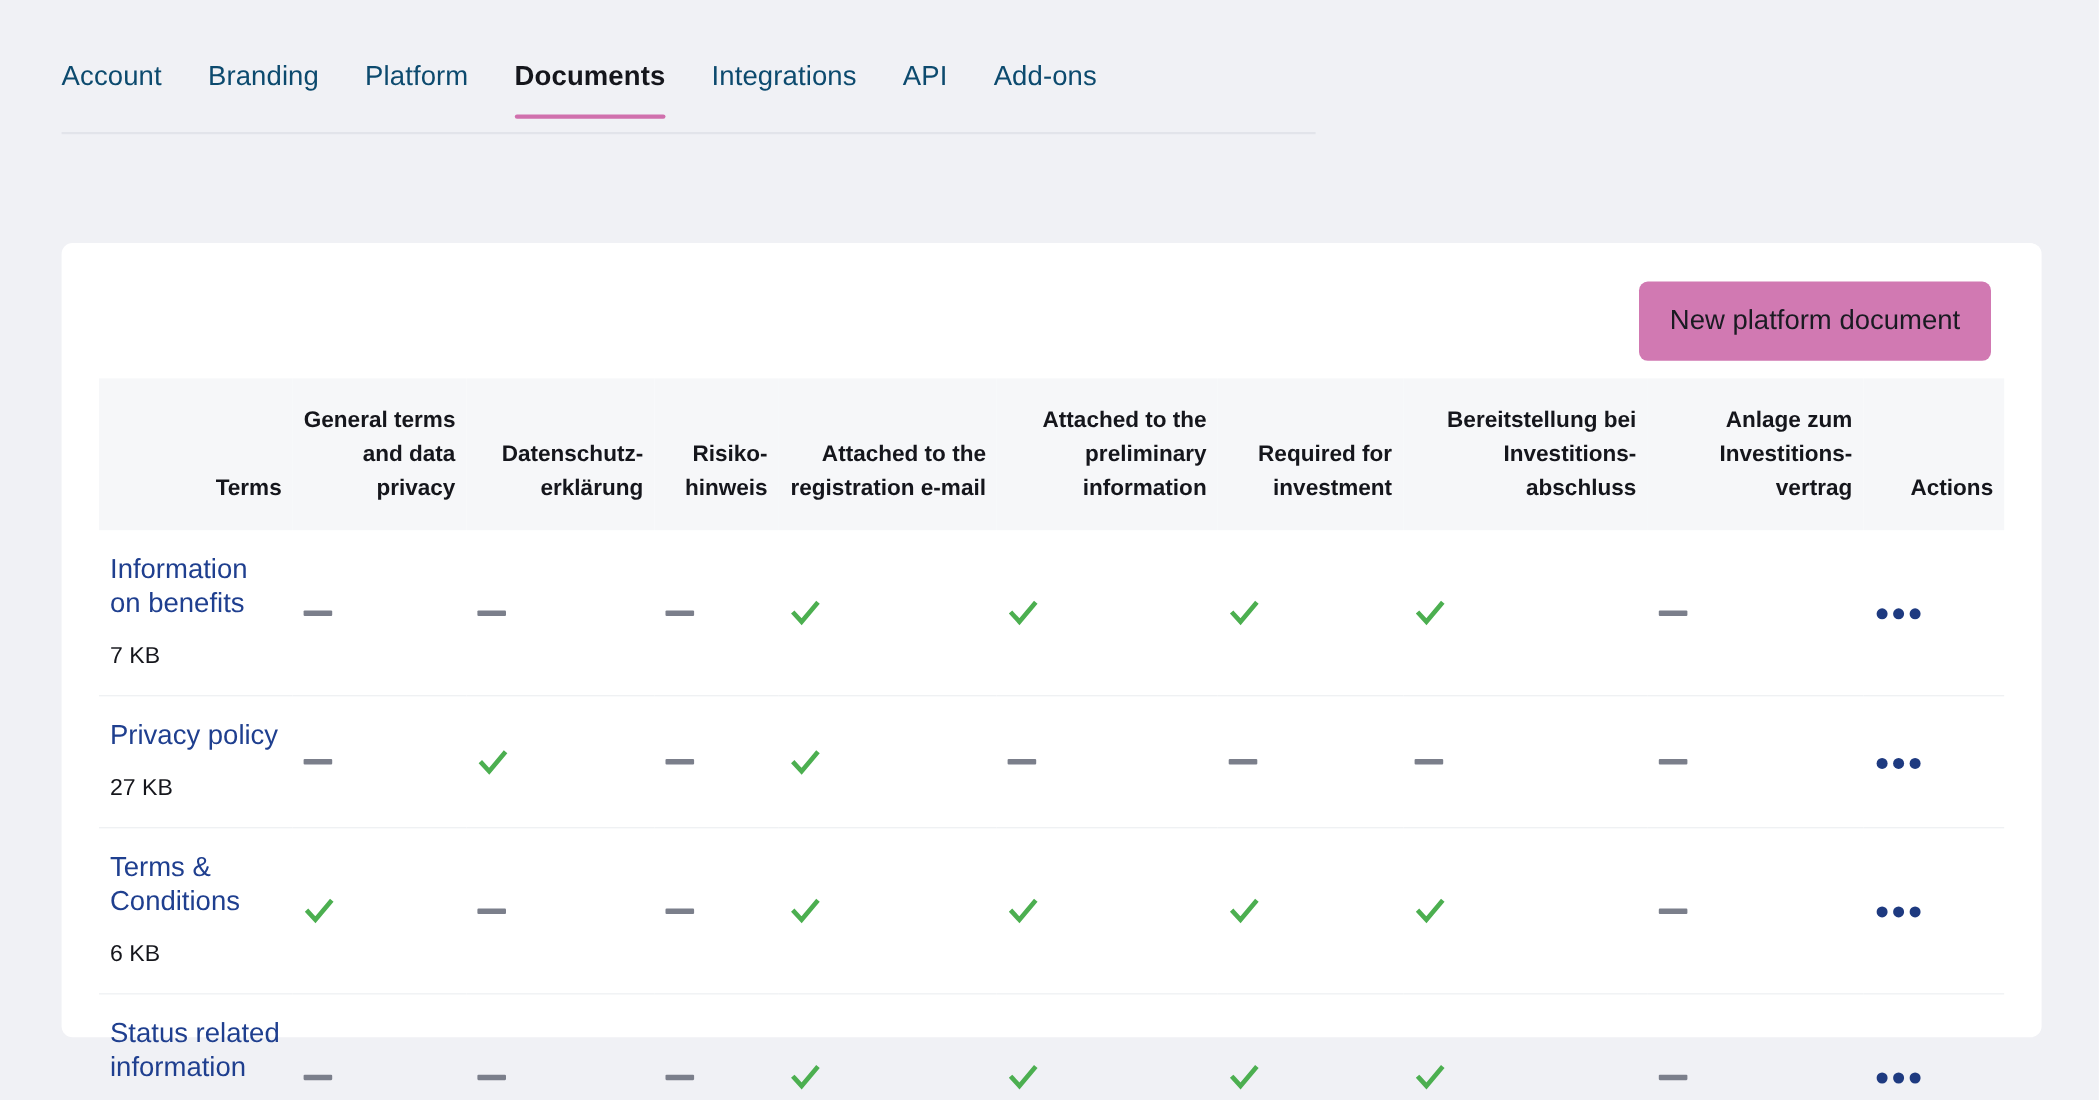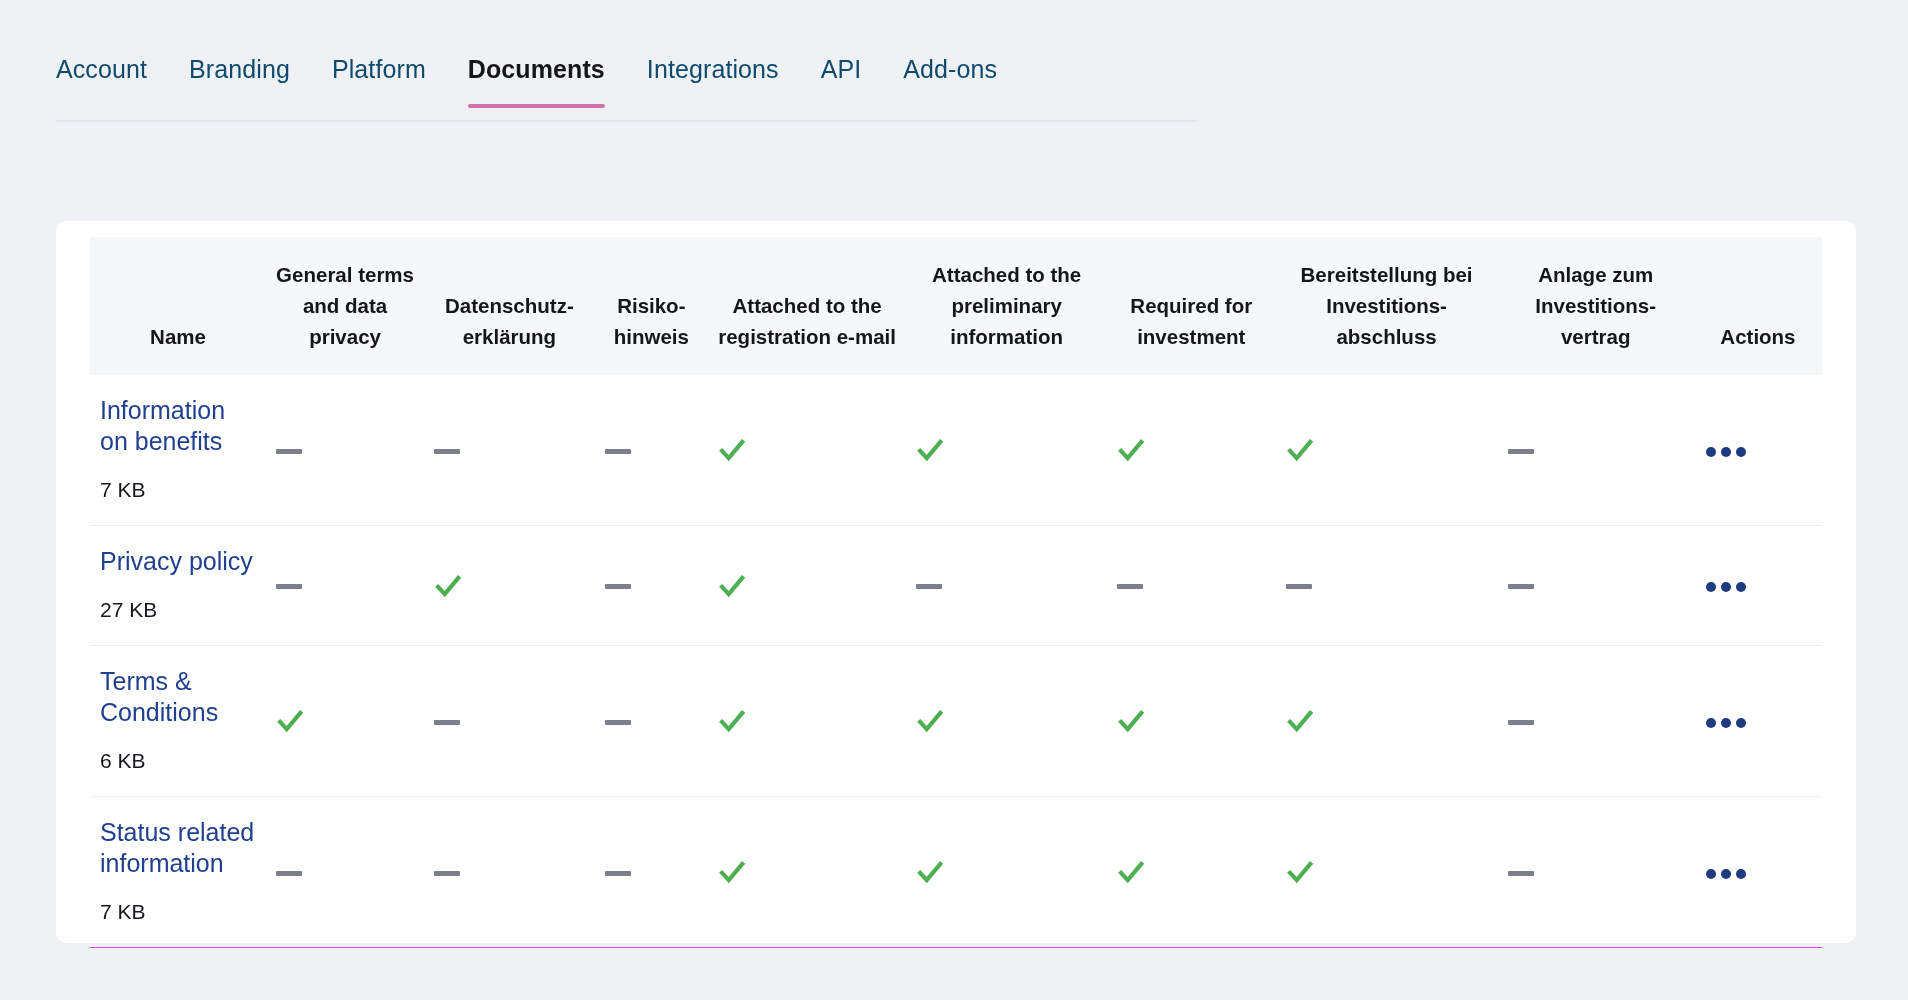--- a/index.html
+++ b/index.html
@@ -92,21 +92,21 @@
   }
   table.doc-table {
     width: 100%;
     border-collapse: collapse;
     table-layout: fixed;
   }
   table.doc-table thead tr {
     background: #f6f7f9;
   }
   table.doc-table th {
-    text-align: center;
+    text-align: right;
     vertical-align: bottom;
     font-size: 20.5px;
     line-height: 31px;
     font-weight: 700;
     color: #15161c;
     padding: 22px 10px 23px 10px;
     box-sizing: border-box;
   }
   table.doc-table th:first-child { padding-left: 10px; }
 
@@ -194,38 +194,41 @@
       <div class="tab">Platform</div>
       <div class="tab active">Documents</div>
       <div class="tab">Integrations</div>
       <div class="tab">API</div>
       <div class="tab">Add-ons</div>
     </div>
 </div>
 
 <div class="card">
 
+  <div class="card-toolbar">
+    <button class="btn-primary">New platform document</button>
+  </div>
 
   <div class="table-wrap">
     <table class="doc-table">
       <colgroup>
         <col class="c-name">
           <col class="c-gtdp">
           <col class="c-dse">
           <col class="c-risk">
         <col class="c-reg">
           <col class="c-prel">
           <col class="c-req">
           <col class="c-bereit">
         <col class="c-anlage">
           <col class="c-act">
       </colgroup>
       <thead>
         <tr id="header-row">
-            <th>Name</th>
+            <th>Terms</th>
             <th>General terms and data privacy</th>
             <th>Datenschutz-erklärung</th>
             <th>Risiko-hinweis</th>
             <th>Attached to the registration e-mail</th>
             <th>Attached to the preliminary information</th>
             <th>Required for investment</th>
             <th>Bereitstellung bei Investitions-abschluss</th>
             <th>Anlage zum Investitions-vertrag</th>
             <th>Actions</th>
           </tr>

